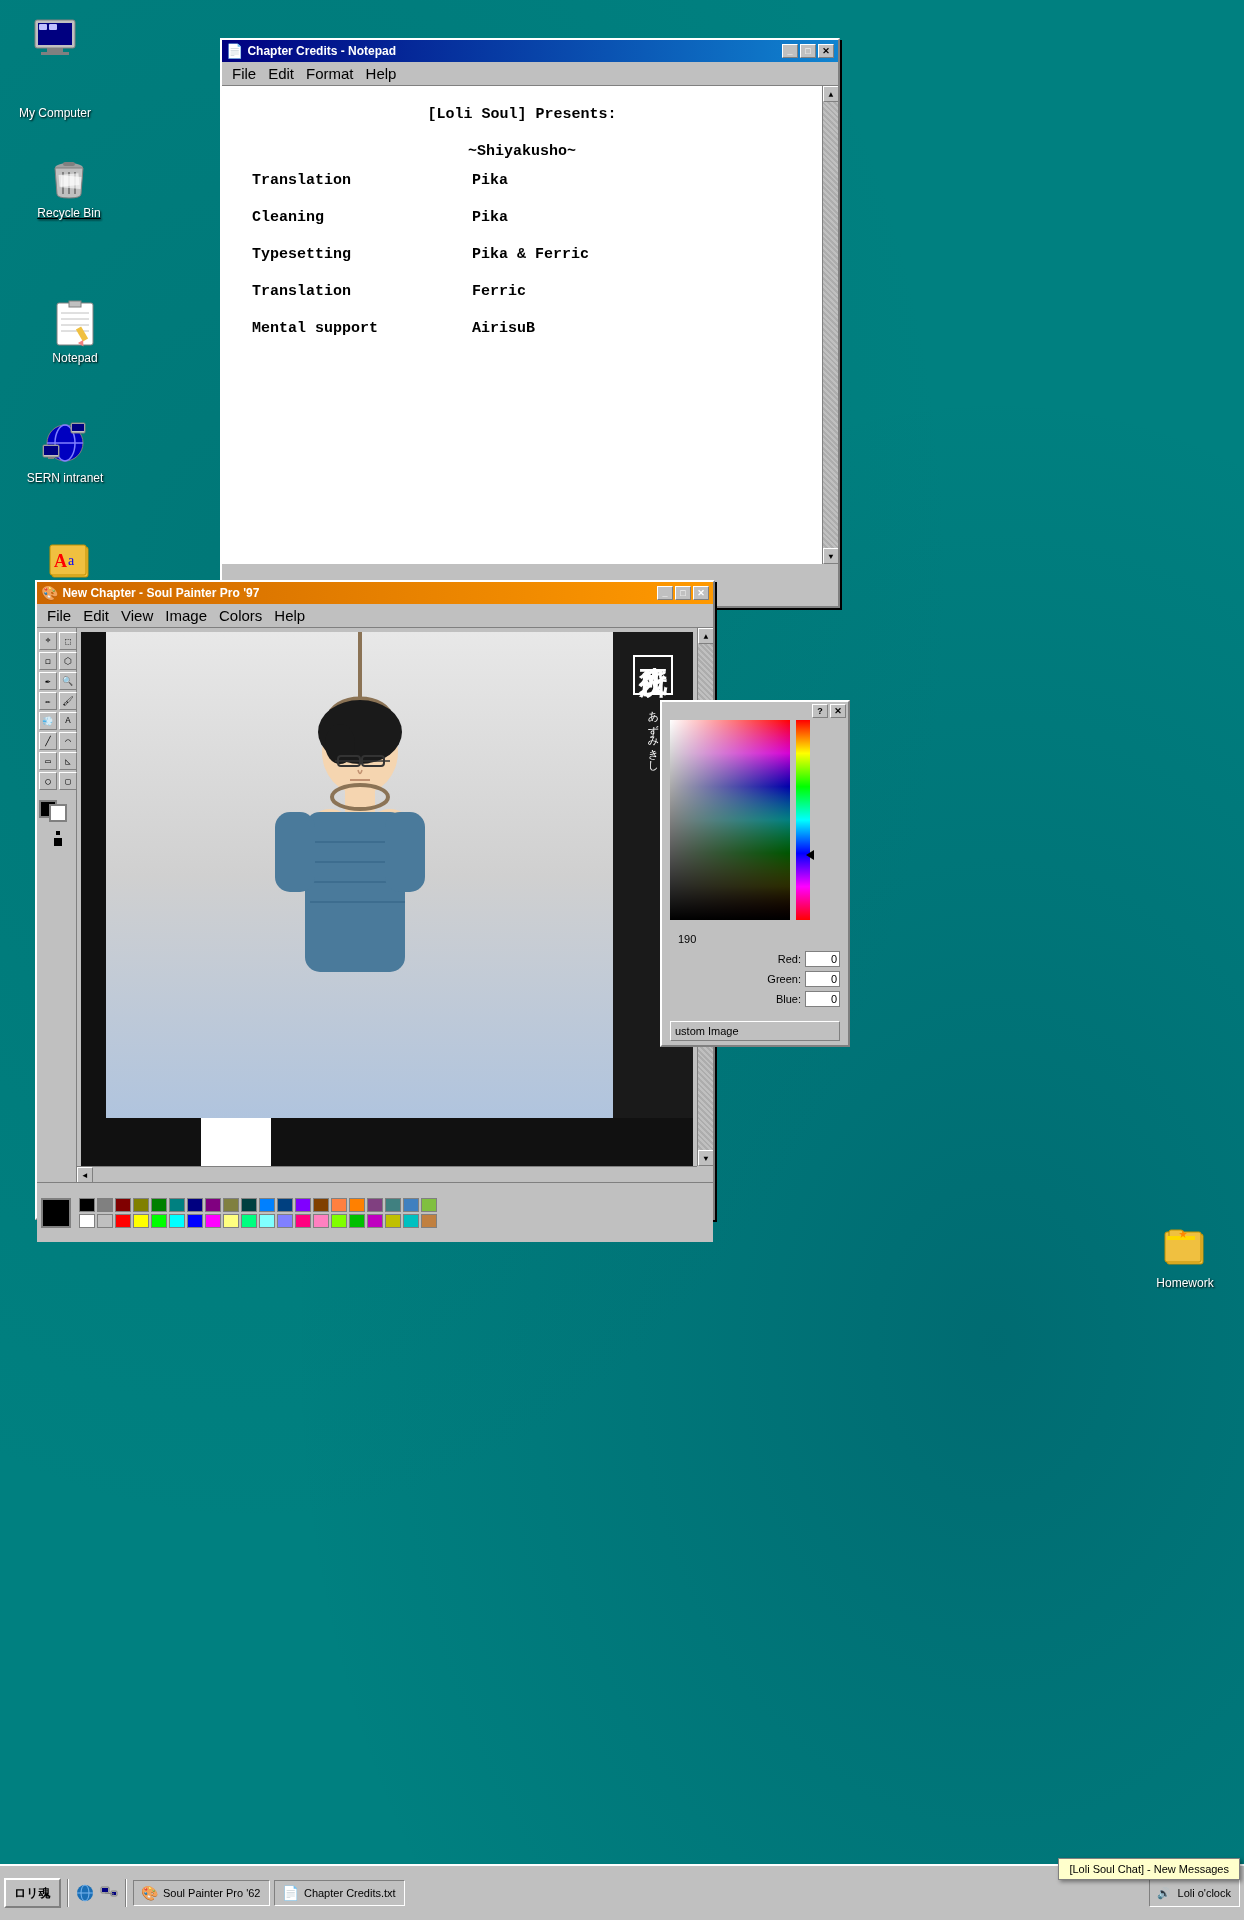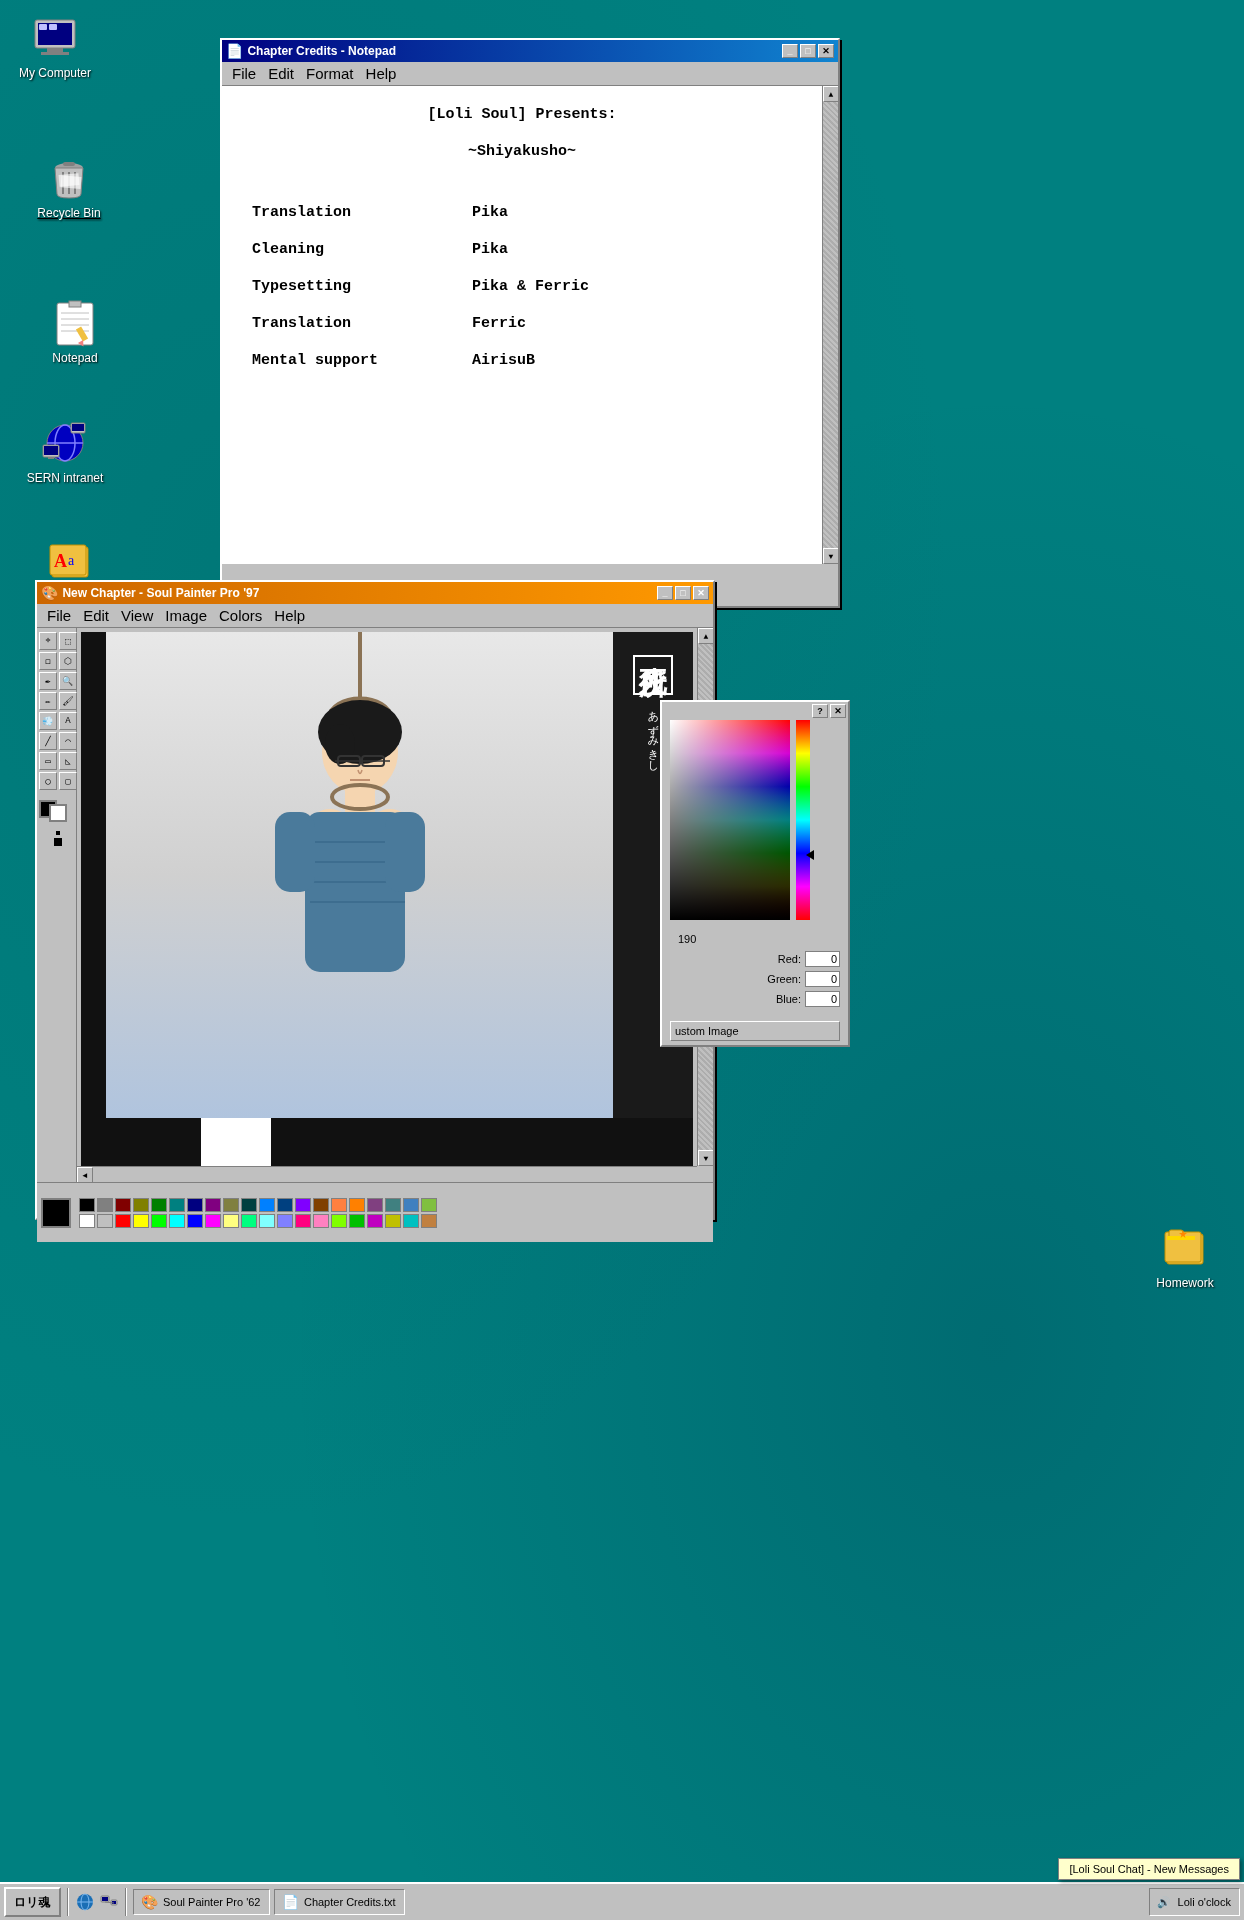--- a/index.html
+++ b/index.html
@@ -154,21 +154,21 @@
     
     .credits-title {
       text-align: center;
       font-weight: bold;
       margin-bottom: 20px;
       font-size: 15px;
     }
     .credits-subtitle {
       text-align: center;
       font-weight: bold;
-      margin-bottom: 44px;
+      margin-bottom: 12px;
       font-size: 15px;
     }
     .credits-row {
       display: flex;
       margin-bottom: 20px;
       font-weight: bold;
       font-size: 15px;
     }
     .credits-label {
       width: 220px;
@@ -424,21 +424,21 @@
       text-align: left;
       padding: 0 4px;
     }
 
     
     #taskbar {
       position: absolute;
       bottom: 0;
       left: 0;
       right: 0;
-      height: 38px;
+      height: 56px;
       background: #c0c0c0;
       border-top: 2px solid #ffffff;
       display: flex;
       align-items: center;
       padding: 2px 4px;
       gap: 4px;
     }
     .start-btn {
       height: 30px;
       padding: 0 8px;
@@ -494,21 +494,21 @@
       right: 4px;
       background: #ffffcc;
       border: 1px solid #808080;
       padding: 4px 10px;
       font-family: Arial, sans-serif;
       font-size: 11px;
       box-shadow: 2px 2px 4px rgba(0,0,0,0.4);
     }
 
     
-    #icon-mycomputer { top: 10px; left: 10px; }
+    #icon-mycomputer { top: 10px; left: 10px; gap: 40px; }
     #icon-recyclebin { top: 150px; left: 24px; text-decoration: underline; }
     #icon-notepad { top: 295px; left: 30px; }
     #icon-sern { top: 415px; left: 20px; }
     #icon-fonts { top: 535px; left: 25px; }
     #icon-homework { top: 1220px; left: 1140px; }
 
     
     .ql-icon {
       width: 20px;
       height: 20px;

